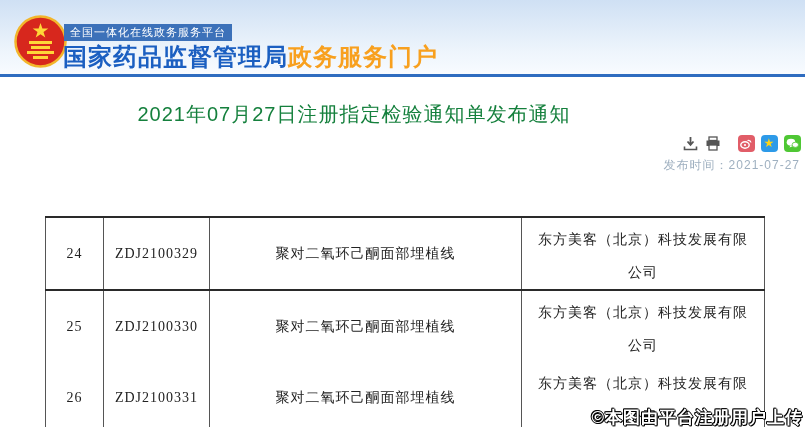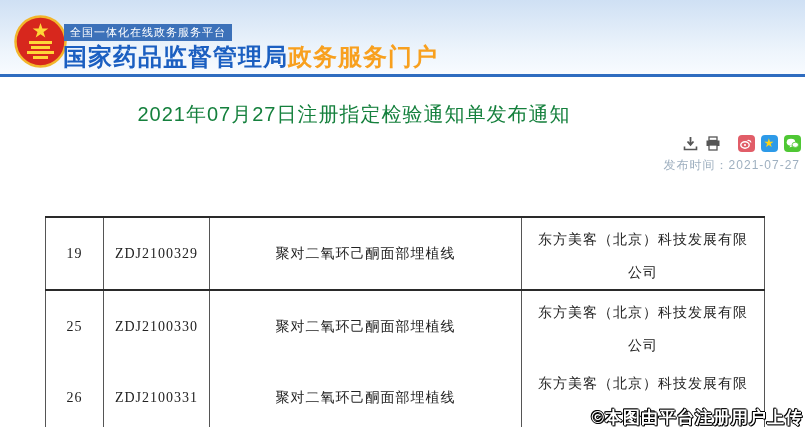--- a/index.html
+++ b/index.html
@@ -140,21 +140,21 @@
         </svg>
       </span>
     </span>
   </div>
 
   <div class="publish-time"><span>发布时间：</span><span>2021-07-27</span></div>
 
   <table class="notice-table">
     <tbody>
         <tr class="r1">
-      <td class="col-seq">19</td>
+      <td class="col-seq">24</td>
       <td class="col-code">ZDJ2100329</td>
       <td class="col-prod">聚对二氧环己酮面部埋植线</td>
       <td class="col-comp comp-cell">
         <div class="comp-inner">东方美客（北京）科技发展有限公司</div>
       </td>
     </tr>
     <tr class="r2">
       <td class="col-seq">25</td>
       <td class="col-code">ZDJ2100330</td>
       <td class="col-prod">聚对二氧环己酮面部埋植线</td>

